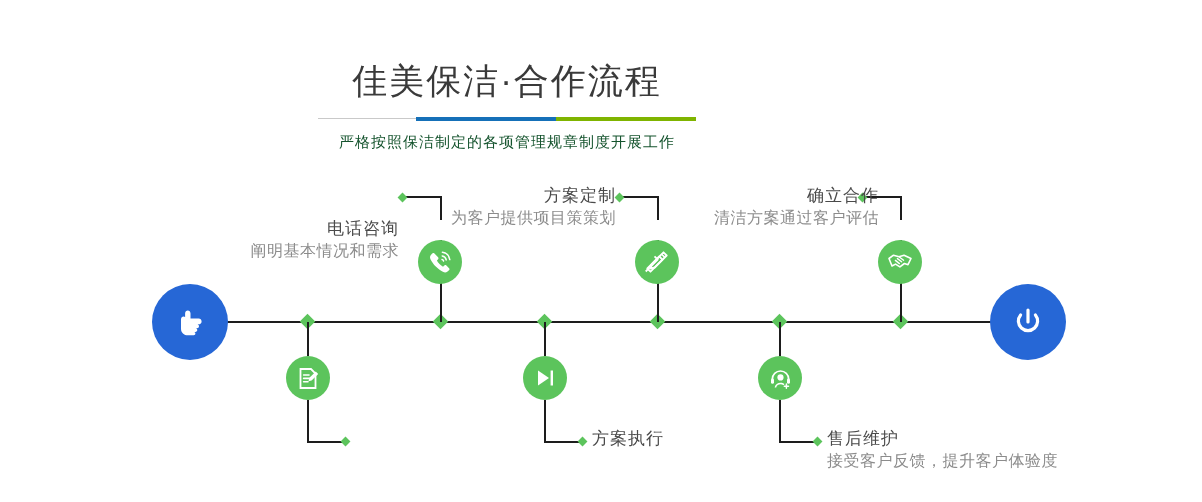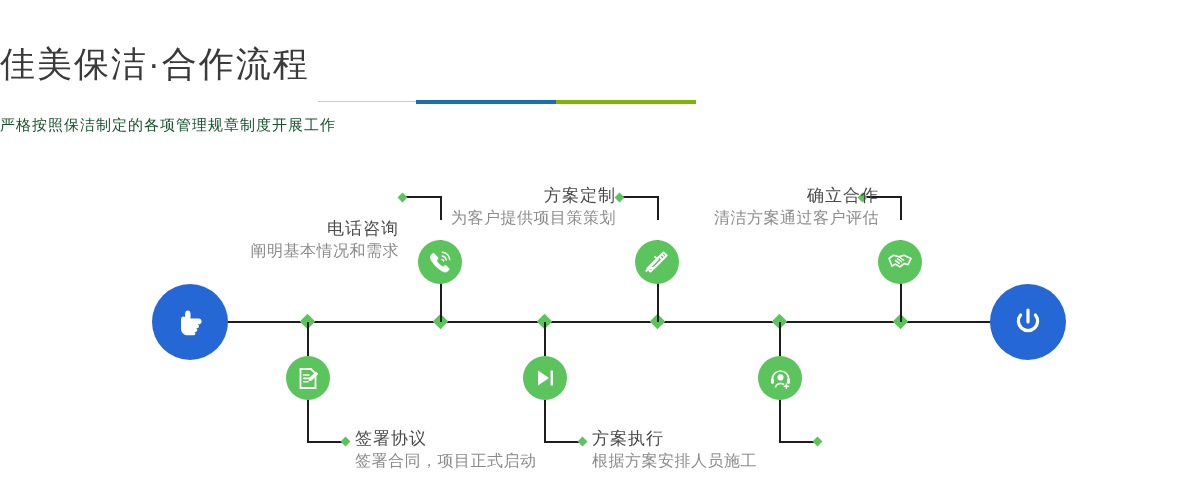--- a/index.html
+++ b/index.html
@@ -5,21 +5,21 @@
   html,body{margin:0;padding:0;}
   body{
     width:1202px;height:502px;
     background:#ffffff;
     font-family:"Liberation Sans","DejaVu Sans",sans-serif;
     overflow:hidden;
   }
   #root{position:relative;width:1202px;height:502px;}
 
   
-  .hdr{position:absolute;left:0;top:0;width:1014px;text-align:left;}
+  .hdr{position:absolute;left:0;top:17px;width:1014px;text-align:center;}
   .hdr-title{
     font-size:35px;color:#3a3a3a;letter-spacing:2px;
     margin-top:44px;line-height:40px;font-weight:400;
   }
   .hdr-rule{position:relative;width:378px;height:8px;margin:14px auto 0 auto;}
   .hdr-rule .base{position:absolute;left:0;top:3px;width:378px;height:1px;background:#c9c9c9;}
   .hdr-rule .seg-blue{position:absolute;left:98px;top:2px;width:140px;height:4px;background:#1570b8;}
   .hdr-rule .seg-green{position:absolute;left:238px;top:2px;width:140px;height:4px;background:#7fb400;}
   .hdr-sub{font-size:15px;color:#14532d;margin-top:10px;letter-spacing:1px;}
 
@@ -127,24 +127,20 @@
     <span>
       <svg width="25" height="25" viewBox="0 0 25 25">
         <path fill="none" stroke="#ffffff" stroke-width="1.8" d="M4.5 3h10.5l4.5 4.5V22H4.5z"></path>
         <line x1="7.6" y1="9" x2="13" y2="9" stroke="#ffffff" stroke-width="1.6" stroke-linecap="round"></line>
         <line x1="7.6" y1="12.4" x2="14.5" y2="12.4" stroke="#ffffff" stroke-width="1.6" stroke-linecap="round"></line>
         <line x1="7.6" y1="15.8" x2="12" y2="15.8" stroke="#ffffff" stroke-width="1.6" stroke-linecap="round"></line>
         <path fill="#ffffff" d="M19.8 5.5l2.4 2.4-6.6 6.6-3.1.7.7-3.1z"></path>
       </svg>
     </span>
   </div>
-  <div class="lbl dn" style="left:355px;top:429px;">
-    <div class="t">签署协议</div>
-    <div class="s">签署合同，项目正式启动</div>
-  </div>
 
   <div class="dia" style="left:652px;top:316px;"></div>
   <div class="vline" style="left:657px;top:240px;height:82px;"></div>
   <div class="vline" style="left:657px;top:196px;height:24px;"></div>
   <div class="hline" style="left:621px;top:196px;width:38px;"></div>
   <div class="dia-sm" style="left:616px;top:194px;"></div>
   <div class="bubble" style="left:635px;top:240px;">
     <span>
       <svg width="26" height="26" viewBox="0 0 26 26">
         <path fill="none" stroke="#ffffff" stroke-width="1.8" stroke-linejoin="round" d="M19.5 3.3l3.2 3.2-12 12-4.2 1 1-4.2z"></path>
@@ -167,21 +163,20 @@
   <div class="bubble" style="left:523px;top:356px;">
     <span>
       <svg width="24" height="24" viewBox="0 0 24 24">
         <path fill="#ffffff" d="M5 4.5l11 7.5-11 7.5z"></path>
         <rect x="17.6" y="4.5" width="2.4" height="15" fill="#ffffff"></rect>
       </svg>
     </span>
   </div>
   <div class="lbl dn" style="left:592px;top:429px;">
     <div class="t">方案执行</div>
-    <div class="s">根据方案安排人员施工</div>
   </div>
 
   <div class="dia" style="left:895px;top:316px;"></div>
   <div class="vline" style="left:900px;top:240px;height:82px;"></div>
   <div class="vline" style="left:900px;top:196px;height:24px;"></div>
   <div class="hline" style="left:864px;top:196px;width:38px;"></div>
   <div class="dia-sm" style="left:859px;top:194px;"></div>
   <div class="bubble" style="left:878px;top:240px;">
     <span>
       <svg width="26" height="26" viewBox="0 0 26 26">
@@ -208,14 +203,18 @@
         <path fill="none" stroke="#ffffff" stroke-width="1.6" d="M4.3 13.2a8.2 8.2 0 0 1 16.4 0"></path>
         <rect x="3" y="12.6" width="3" height="5.2" rx="1.4" fill="#ffffff"></rect>
         <rect x="19" y="12.6" width="3" height="5.2" rx="1.4" fill="#ffffff"></rect>
         <circle cx="12.5" cy="11.4" r="3.1" fill="#ffffff"></circle>
         <path fill="#ffffff" d="M6.6 21.4c.6-3 3.1-4.7 5.9-4.7 1.5 0 2.9.5 4 1.3l-1 1.2c-.9-.6-1.9-.9-3-.9-2 0-3.8 1.2-4.3 3.1z"></path>
         <line x1="18.4" y1="18.1" x2="18.4" y2="22.3" stroke="#ffffff" stroke-width="1.5" stroke-linecap="round"></line>
         <line x1="16.3" y1="20.2" x2="20.5" y2="20.2" stroke="#ffffff" stroke-width="1.5" stroke-linecap="round"></line>
       </svg>
     </span>
   </div>
+  <div class="lbl dn" style="left:827px;top:429px;">
+    <div class="t">售后维护</div>
+    <div class="s">接受客户反馈，提升客户体验度</div>
+  </div>
 
 </div>
 
 </body></html>

